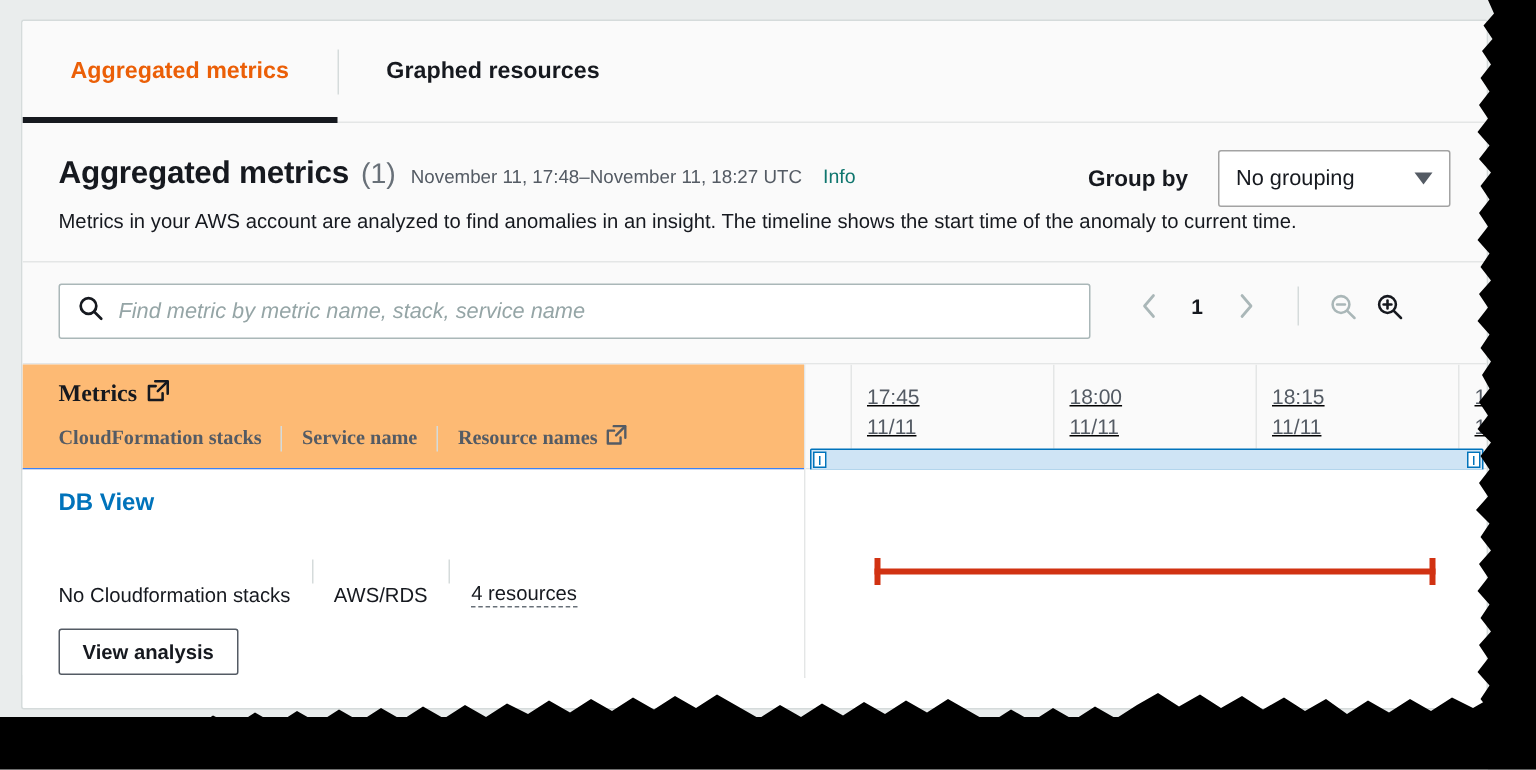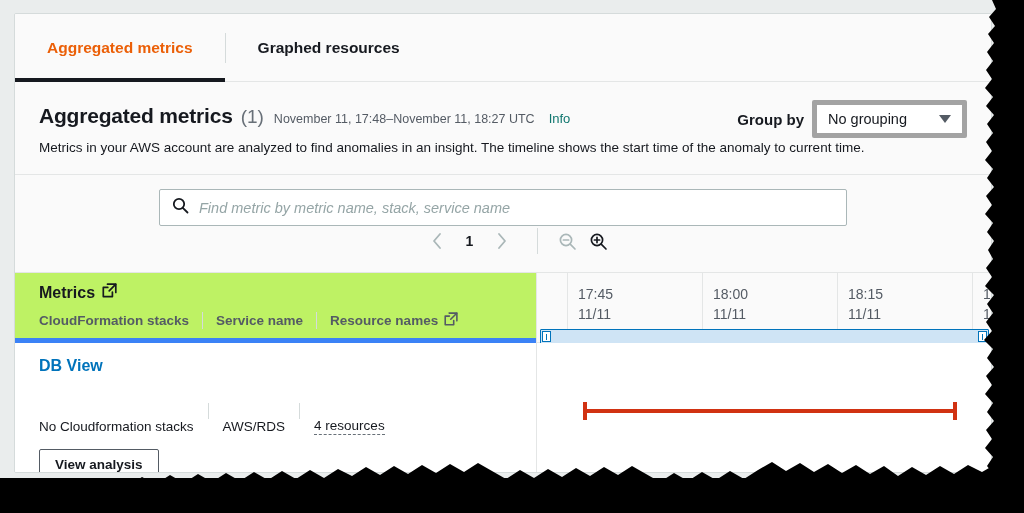--- a/index.html
+++ b/index.html
@@ -115,31 +115,31 @@
     max-width: 900px;
   }
 
   
   .groupby {
     position: absolute;
     right: 24px;
     top: 18px;
     display: flex;
     align-items: center;
-    gap: 8px;
+    gap: 20px;
   }
   .groupby-label {
     font-size: 15px;
     font-weight: bold;
     color: #16191f;
   }
   .select-box {
     width: 155px;
     height: 38px;
-    border: 5px solid #a3a3a3;
+    border: 1px solid #a3a3a3;
     border-radius: 2px;
     background: #ffffff;
     display: flex;
     align-items: center;
     justify-content: space-between;
     padding: 0 11px;
     cursor: pointer;
   }
   .select-value {
     font-size: 14.5px;
@@ -150,23 +150,22 @@
     border-left: 6px solid transparent;
     border-right: 6px solid transparent;
     border-top: 8px solid #545b64;
   }
 
   
   .filter-row {
     padding: 14px 24px 16px 24px;
     background: #fafafa;
     display: flex;
-    align-items: center;
+    align-items: flex-start;
     border-bottom: 1px solid #e4e6e6;
-    flex-direction: column;
   }
   .search-box {
     width: 688px;
     height: 37px;
     border: 1px solid #aab7b8;
     border-radius: 2px;
     background: #ffffff;
     display: flex;
     align-items: center;
     padding: 0 12px;
@@ -217,23 +216,24 @@
     height: 209px;
     position: relative;
   }
   .left-col { width: 521px; flex: none; }
   .vsplit { width: 1px; background: #e4e6e6; flex: none; }
   .right-col { flex: 1; position: relative; overflow: hidden; }
 
   
   .lh {
     height: 70px;
-    background: #bef264;
-    border-bottom: 5px solid #3b82f6;
+    background: #fdba74;
+    border-bottom: 1px solid #3b82f6;
     padding: 10px 24px 0 24px;
+    font-family: Liberation Serif, serif;
   }
   .lh-title {
     font-size: 16px;
     font-weight: bold;
     color: #16191f;
     display: flex;
     align-items: center;
     gap: 7px;
   }
   .cols {
@@ -312,20 +312,21 @@
     position: relative;
     border-bottom: 1px solid #e4e6e6;
   }
   .tick {
     position: absolute;
     top: 0;
     height: 56px;
     border-left: 1px solid #e4e6e6;
     padding-left: 10px;
     padding-top: 11px;
+    text-decoration: underline;
   }
   .tick-t, .tick-d {
     font-size: 14px;
     color: #545b64;
     line-height: 20px;
     white-space: nowrap;
   }
 
   
   .brush {

